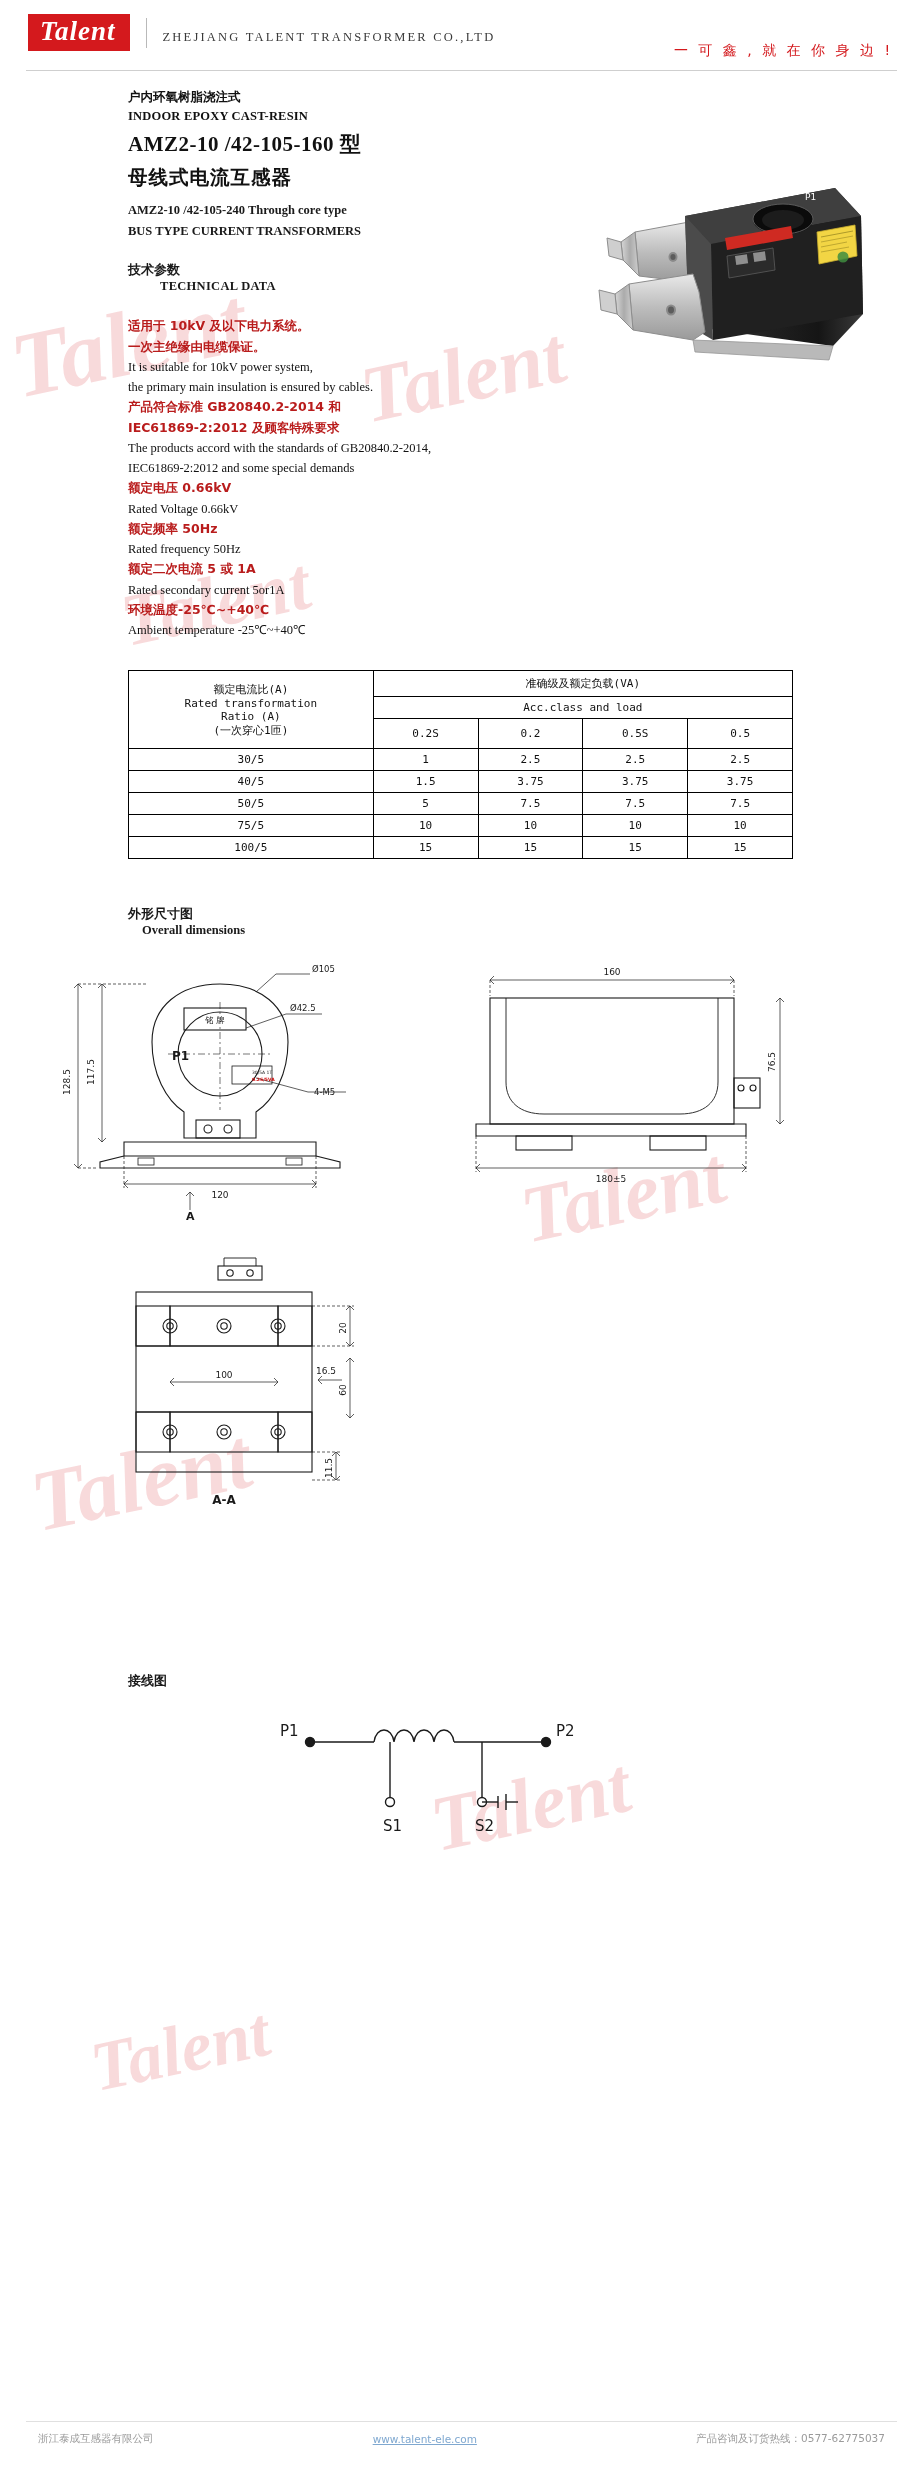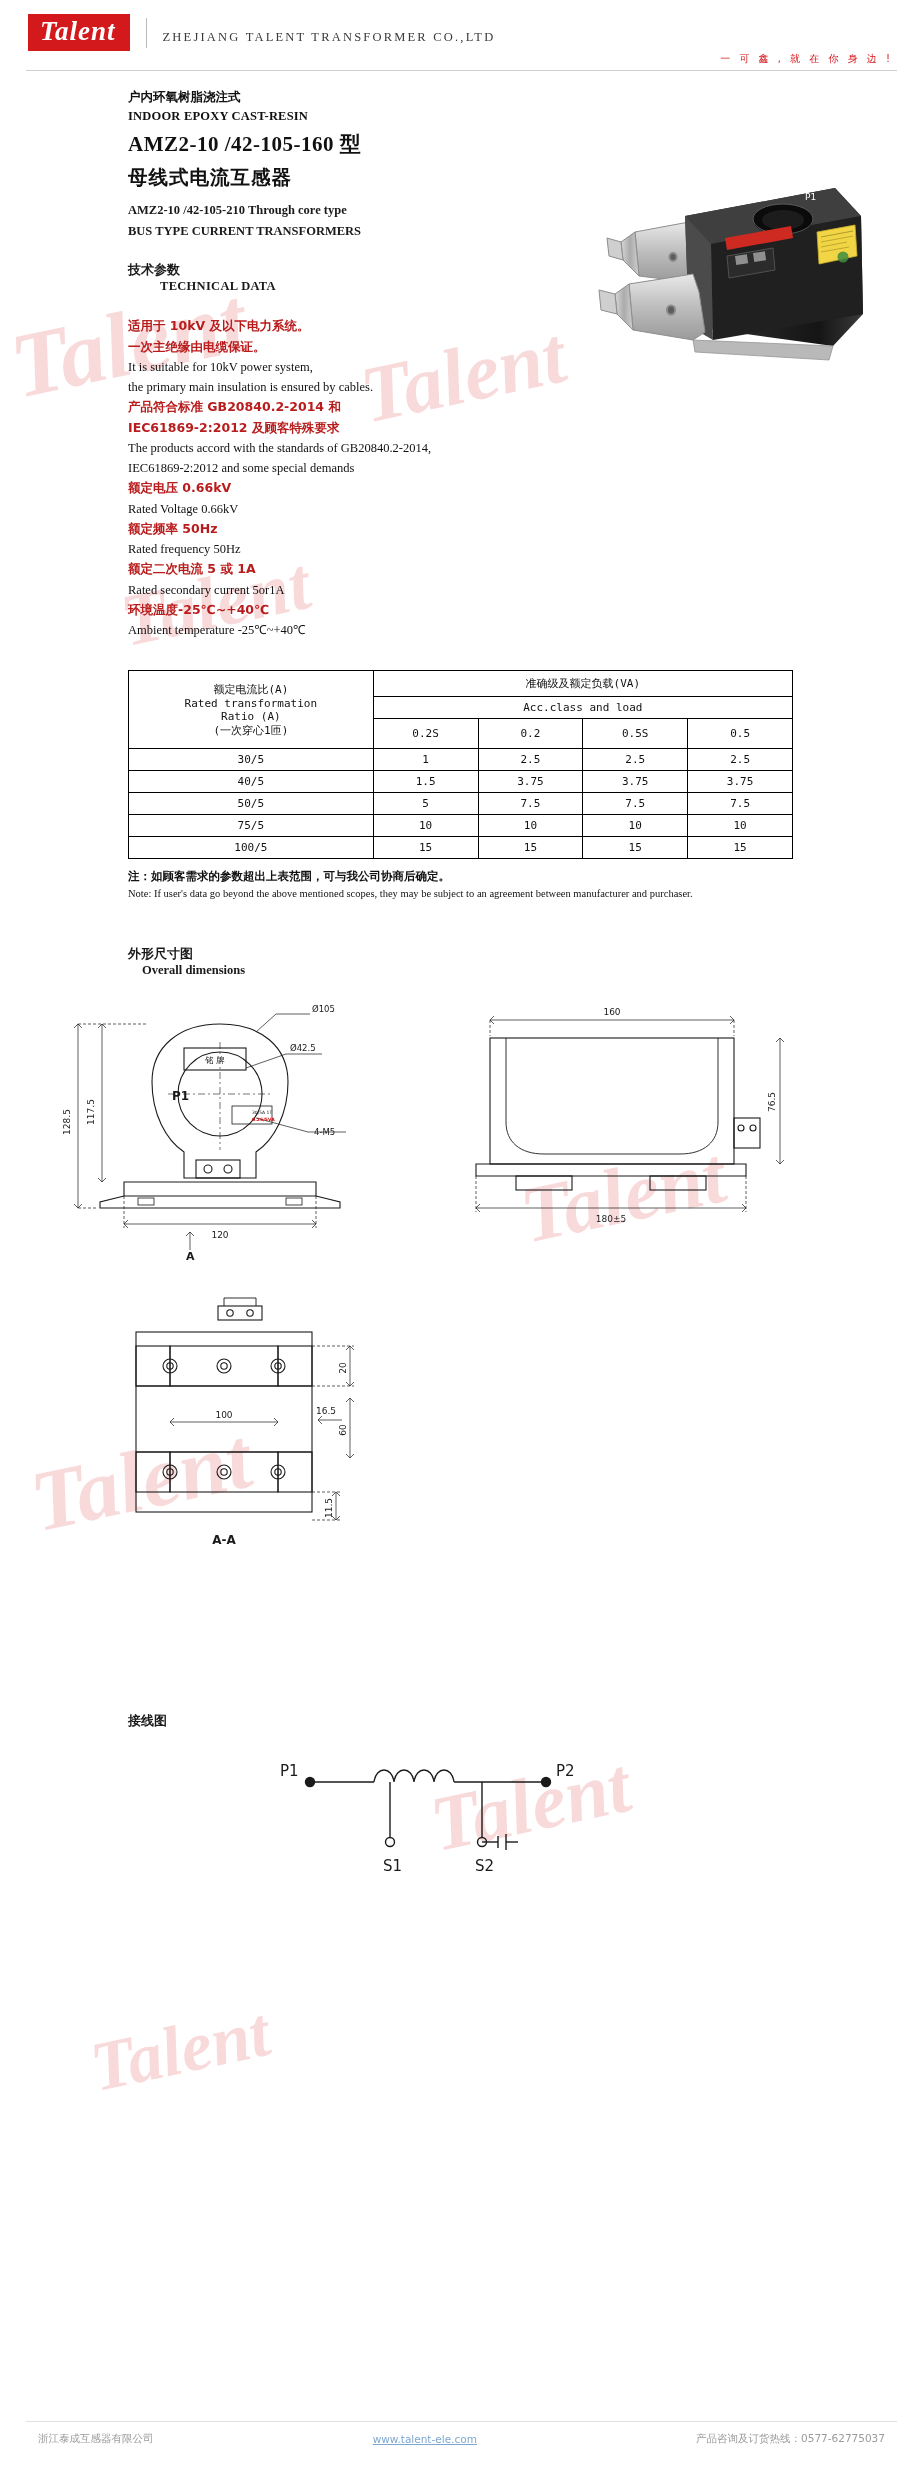--- a/index.html
+++ b/index.html
@@ -40,23 +40,23 @@
     font-family: "Liberation Serif", serif;
     font-size: 12.5px;
     letter-spacing: 2.2px;
     color: #3a3a3a;
     padding-top: 10px;
     white-space: nowrap;
   }
   .slogan {
     position: absolute;
     right: 30px;
-    top: 52px;
+    top: 42px;
     font-family: "DejaVu Sans", sans-serif;
-    font-size: 10px;
+    font-size: 14px;
     color: #d4191d;
     letter-spacing: 3px;
     white-space: nowrap;
   }
   .header-rule {
     position: absolute; left: 26px; right: 26px; top: 70px;
     border-top: 1px solid #cfcfcf;
   }
 
   
@@ -248,21 +248,21 @@
           <path d="M116 176 L256 182 L252 196 L118 188 Z" fill="#b9b9b9" stroke="#969696" stroke-width="0.8"></path>
         </g>
       </svg>
     </div>
 
     <div class="intro">
       <div class="l-cn-s">户内环氧树脂浇注式</div>
       <div class="l-en-s">INDOOR EPOXY CAST-RESIN</div>
       <div class="title-main">AMZ2-10 /42-105-160 型</div>
       <div class="title-cn">母线式电流互感器</div>
-      <div class="title-en2">AMZ2-10 /42-105-210  Through core type</div>
+      <div class="title-en2">AMZ2-10 /42-105-240  Through core type</div>
       <div class="title-en2" style="margin-top:2px;">BUS TYPE CURRENT TRANSFORMERS</div>
 
       <div class="sec-head">
         <div class="cnh">技术参数</div>
         <div class="enh">TECHNICAL DATA</div>
       </div>
 
       <div class="specs">
         <div class="row-cn">适用于 10kV 及以下电力系统。</div>
         <div class="row-cn">一次主绝缘由电缆保证。</div>
@@ -336,24 +336,20 @@
           <td>100/5</td>
           <td>15</td>
           <td>15</td>
           <td>15</td>
           <td>15</td>
         </tr>
       </tbody>
         </table>
     </div>
 
-    <div class="note">
-      <div class="n-cn">注：如顾客需求的参数超出上表范围，可与我公司协商后确定。</div>
-      <div class="n-en">Note:  If user's data go beyond the above mentioned scopes,  they may be subject to an agreement between manufacturer and purchaser.</div>
-    </div>
 
     <div class="sub-sec">
       <div class="t1">外形尺寸图</div>
       <div class="t2">Overall dimensions</div>
     </div>
 
     <div class="dwg-area">
 
       <svg width="420" height="260" viewBox="0 0 420 260" style="position:absolute;left:60px;top:10px;">
         <g stroke="#1a1a1a" fill="none" stroke-width="1.1">

